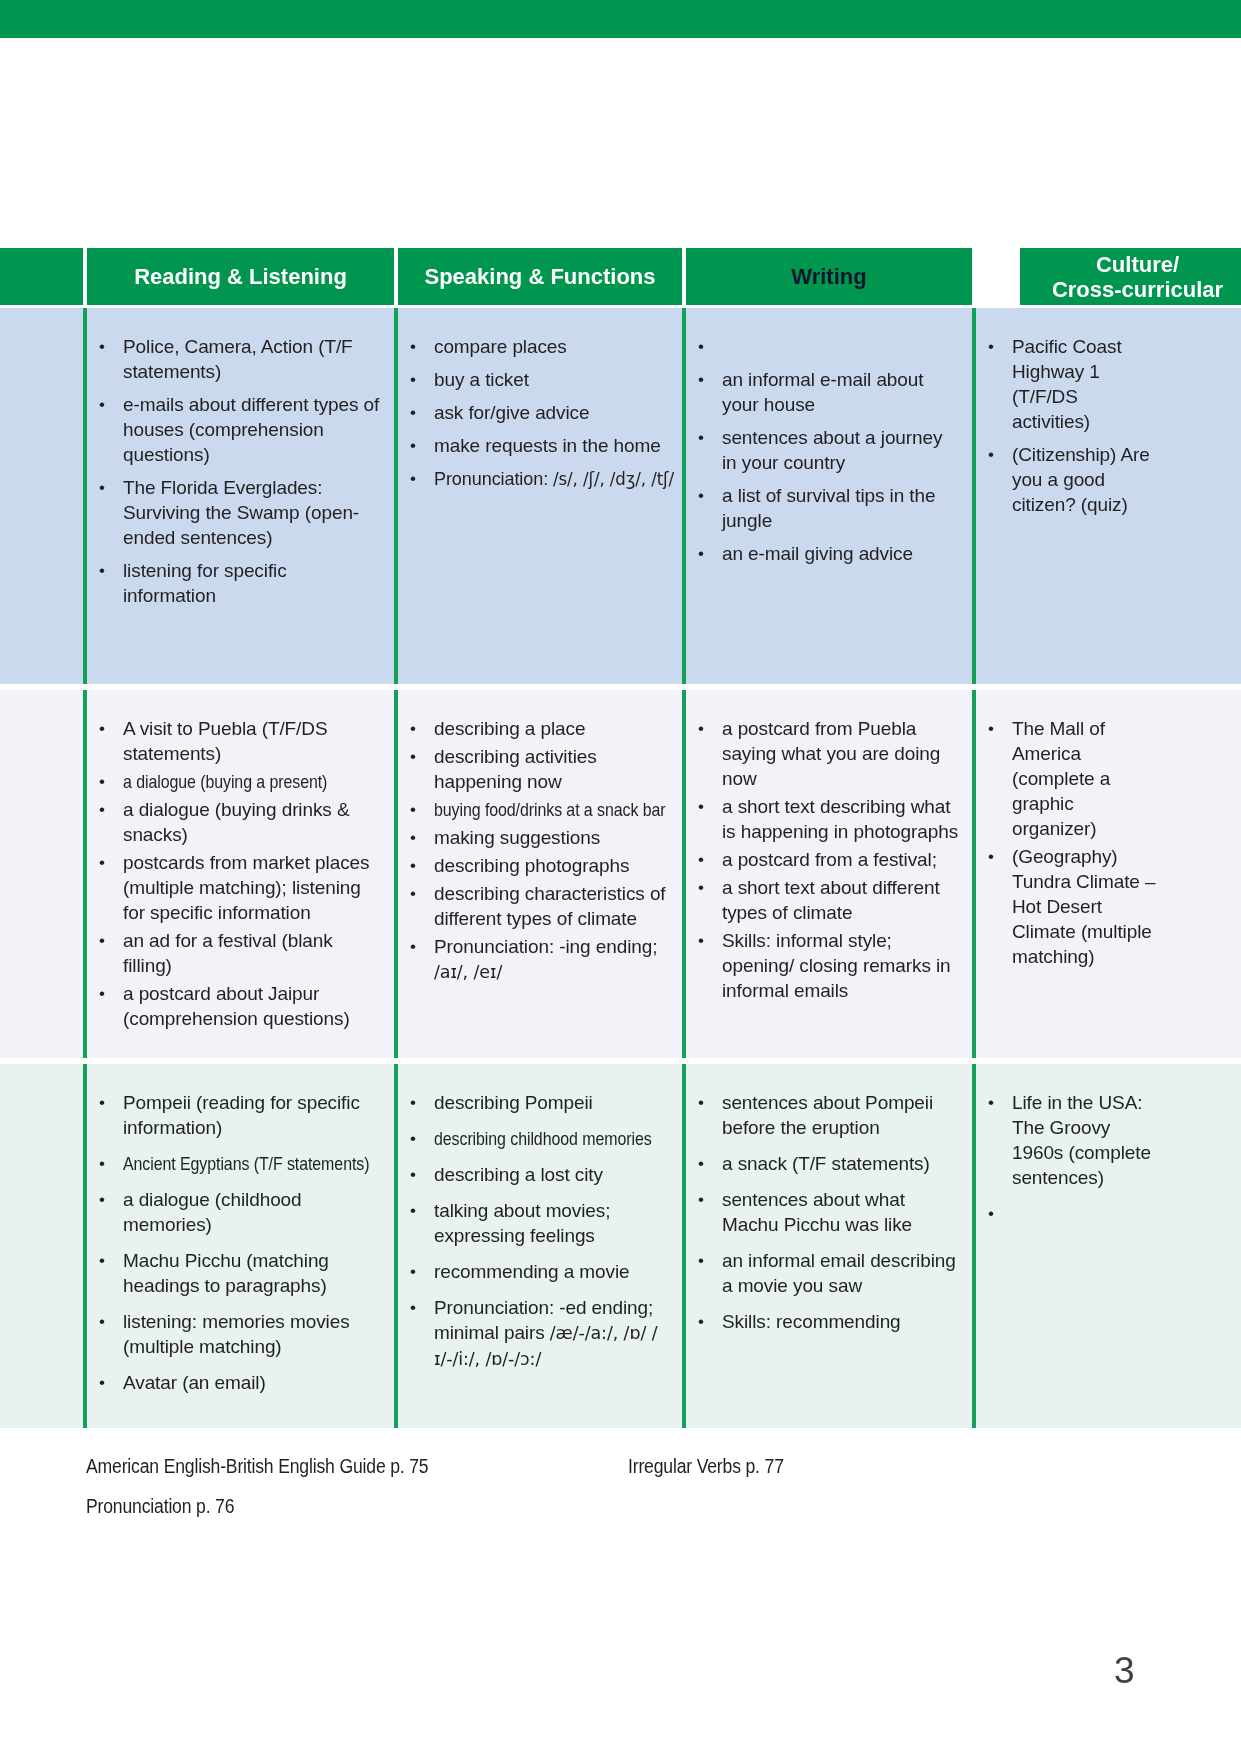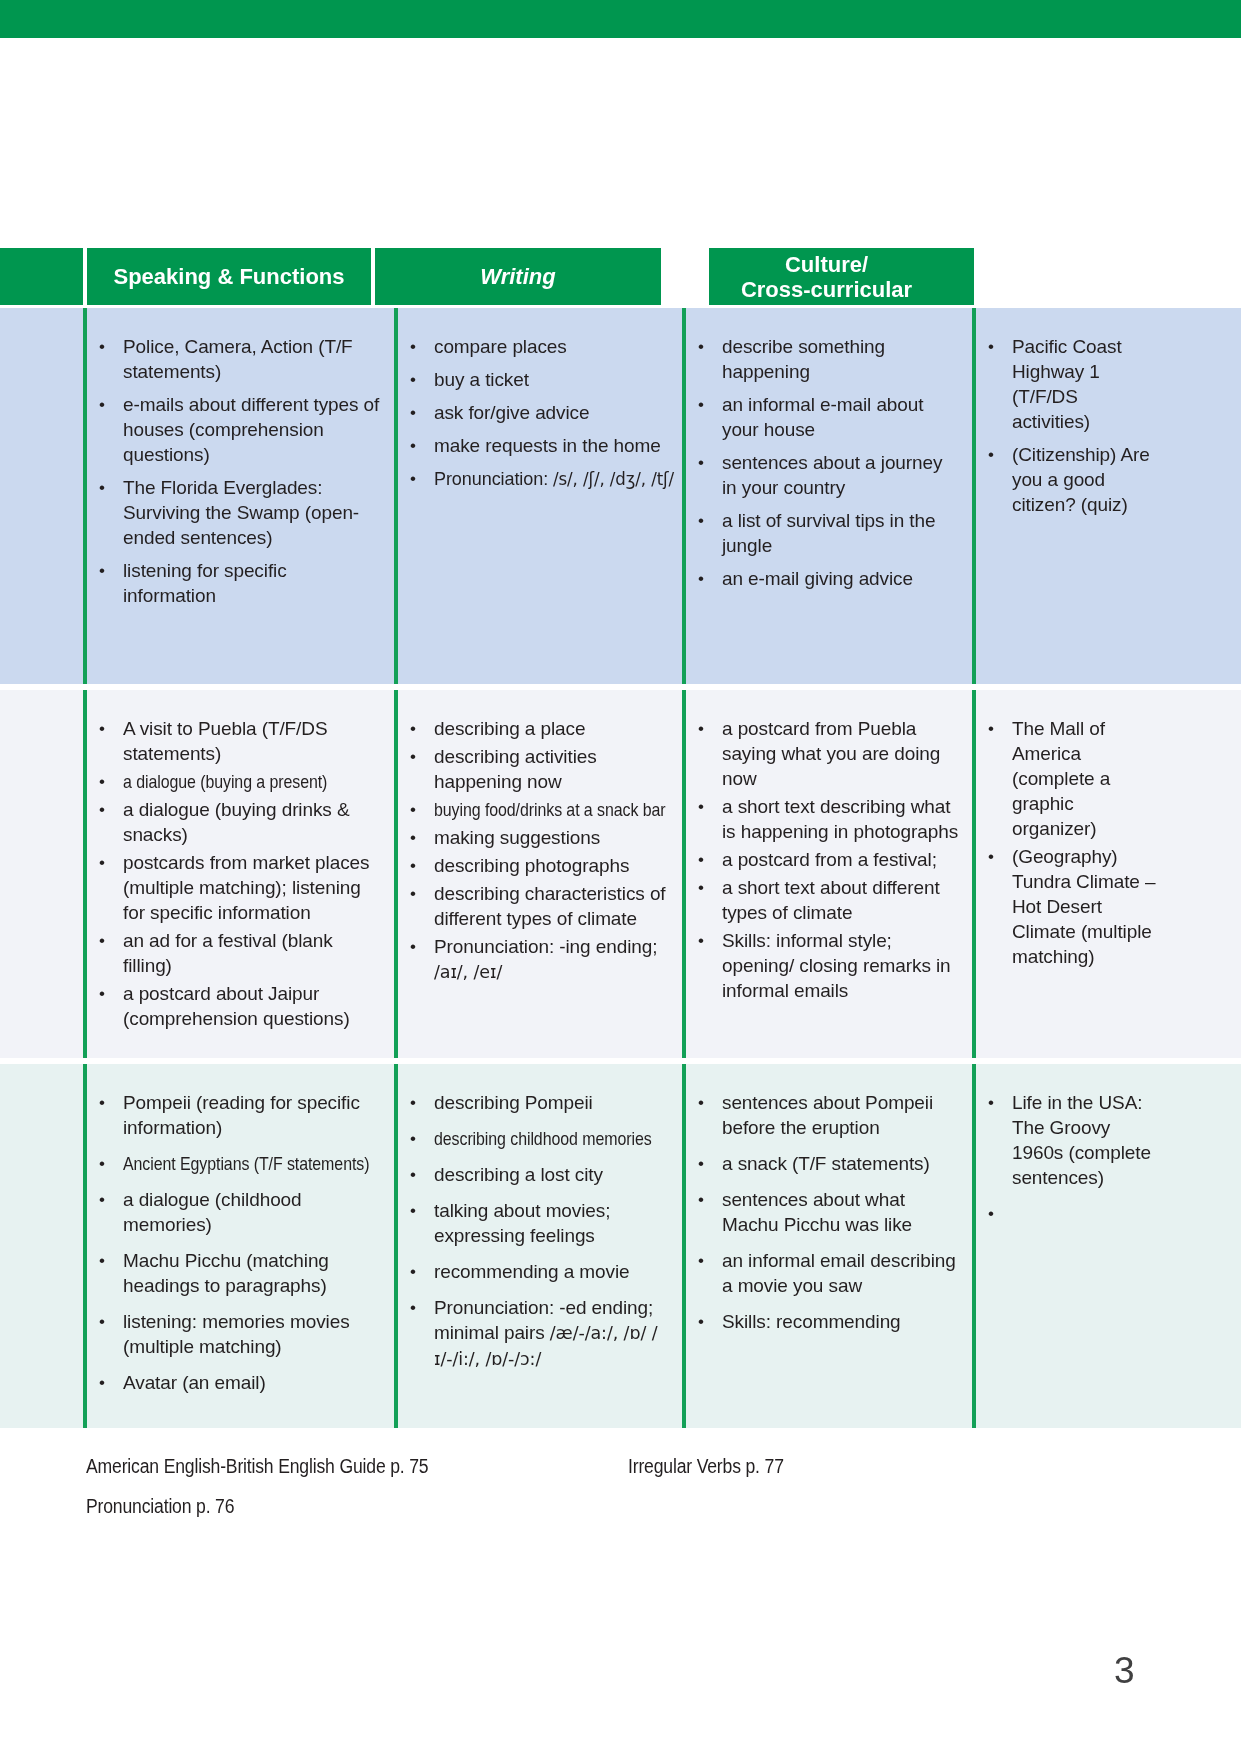--- a/index.html
+++ b/index.html
@@ -45,22 +45,23 @@
   .page-number{position:absolute;left:1114px;top:1650px;font-size:37px;color:#404041;}
 </style>
 </head>
 <body>
 
 <div class="top-bar" style="background: rgb(0, 150, 79);"></div>
 
 <div class="grid">
   <div class="row header">
     <div class="cell c0" style="background: rgb(0, 150, 79); color: rgb(255, 255, 255);"></div>
+    <div class="cell c1" style="background: rgb(0, 150, 79); color: rgb(255, 255, 255);">Reading &amp; Listening</div>
     <div class="cell c2" style="background: rgb(0, 150, 79); color: rgb(255, 255, 255);">Speaking &amp; Functions</div>
-    <div class="cell c3" style="background: rgb(0, 150, 79); color: #ffffff; font-style: italic;">Writing</div>
+    <div class="cell c3" style="background: rgb(0, 150, 79); color: #0f172a;">Writing</div>
     <div class="cell c4" style="background: rgb(0, 150, 79); color: rgb(255, 255, 255); margin-left: 44px;">Culture/
 Cross-curricular</div>
   </div>
   <div id="body-rows">
       <div class="row body r0" style="background: rgb(19, 160, 87);">
         <div class="cell c0" style="background: rgb(203, 217, 239);"></div>
         <div class="cell c1" style="background: rgb(203, 217, 239);">
           <ul>
             <li>
               <span class="blt">•</span>
@@ -101,21 +102,20 @@
             <li>
               <span class="blt">•</span>
               <span class="txt cond" style="transform: scaleX(0.95);"><span>Pronunciation: </span><span class="ipa">/s/, /ʃ/, /dʒ/, /tʃ/</span></span>
             </li>
           </ul>
         </div>
         <div class="cell c3" style="background: rgb(203, 217, 239);">
           <ul>
             <li>
               <span class="blt">•</span>
-              <span class="txt"><span>describe something happening</span></span>
             </li>
             <li>
               <span class="blt">•</span>
               <span class="txt"><span>an informal e-mail about your house</span></span>
             </li>
             <li>
               <span class="blt">•</span>
               <span class="txt"><span>sentences about a journey in your country</span></span>
             </li>
             <li>

